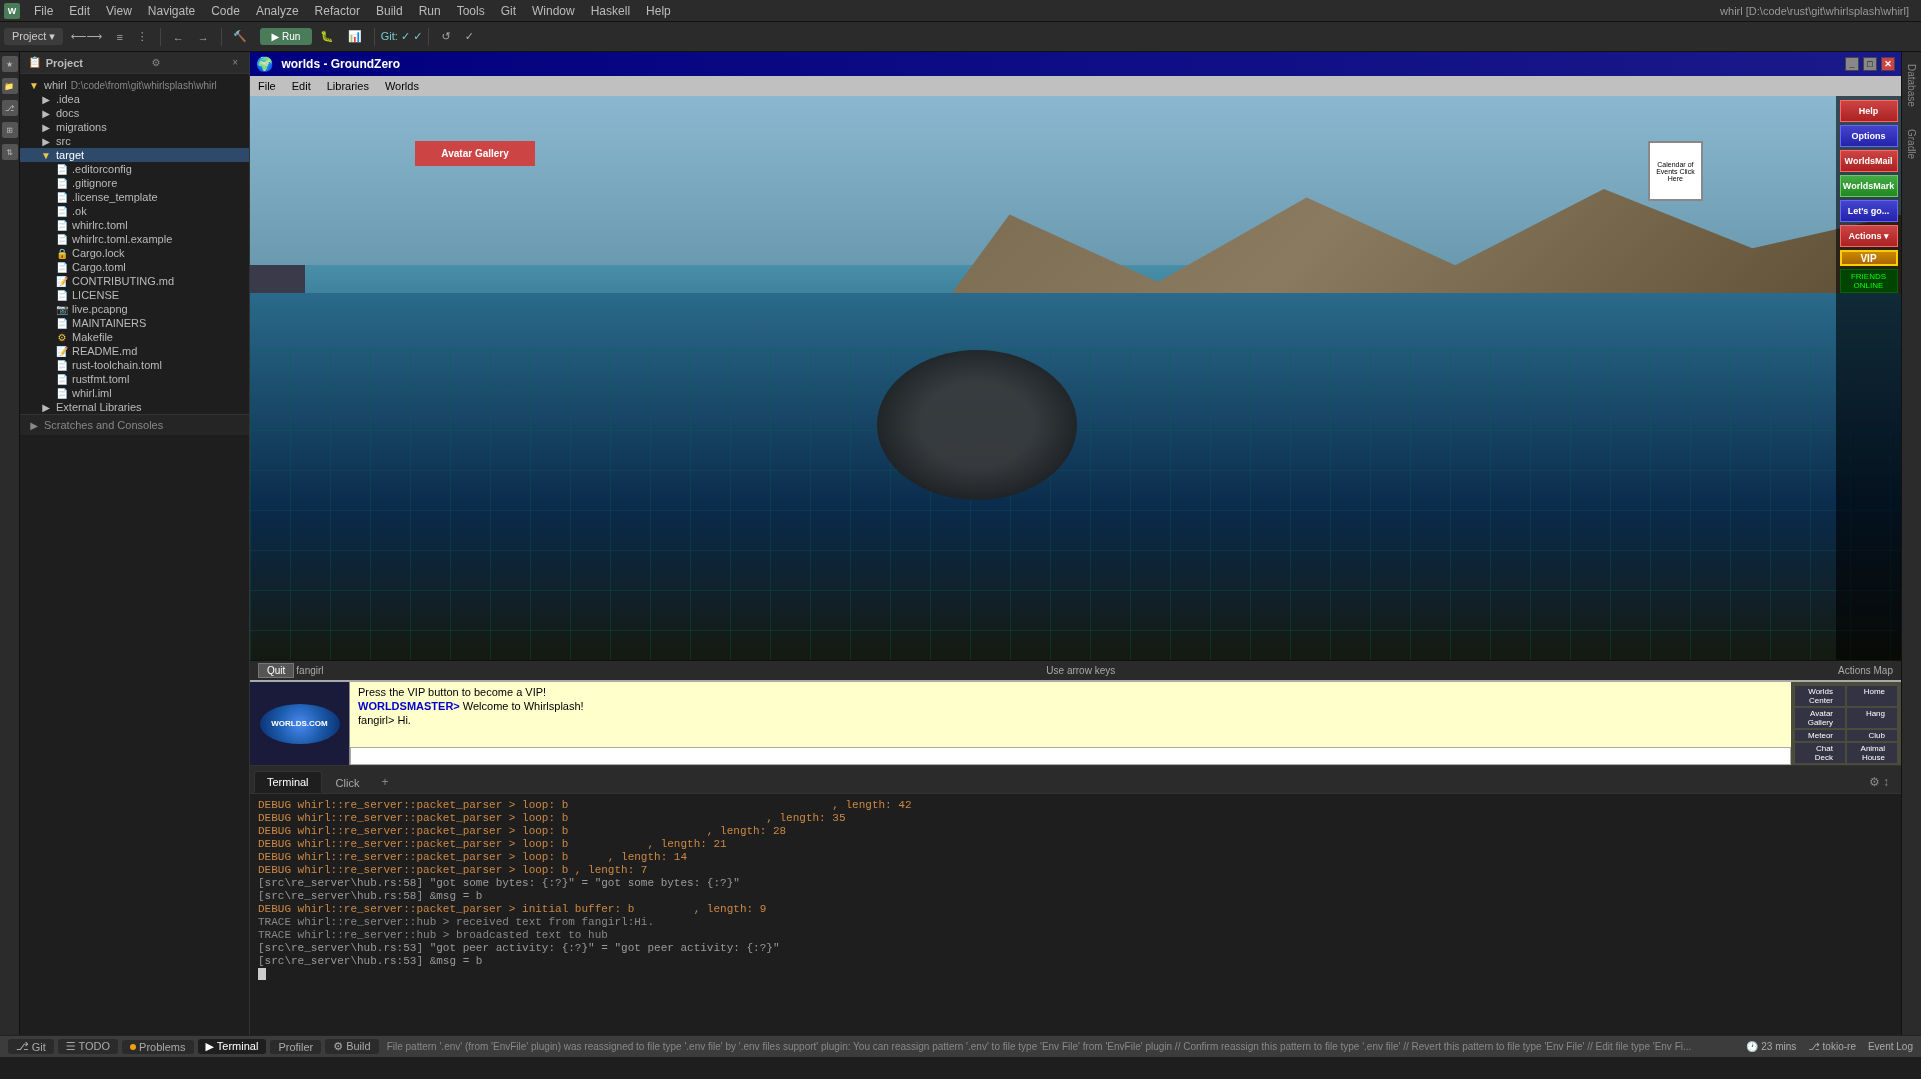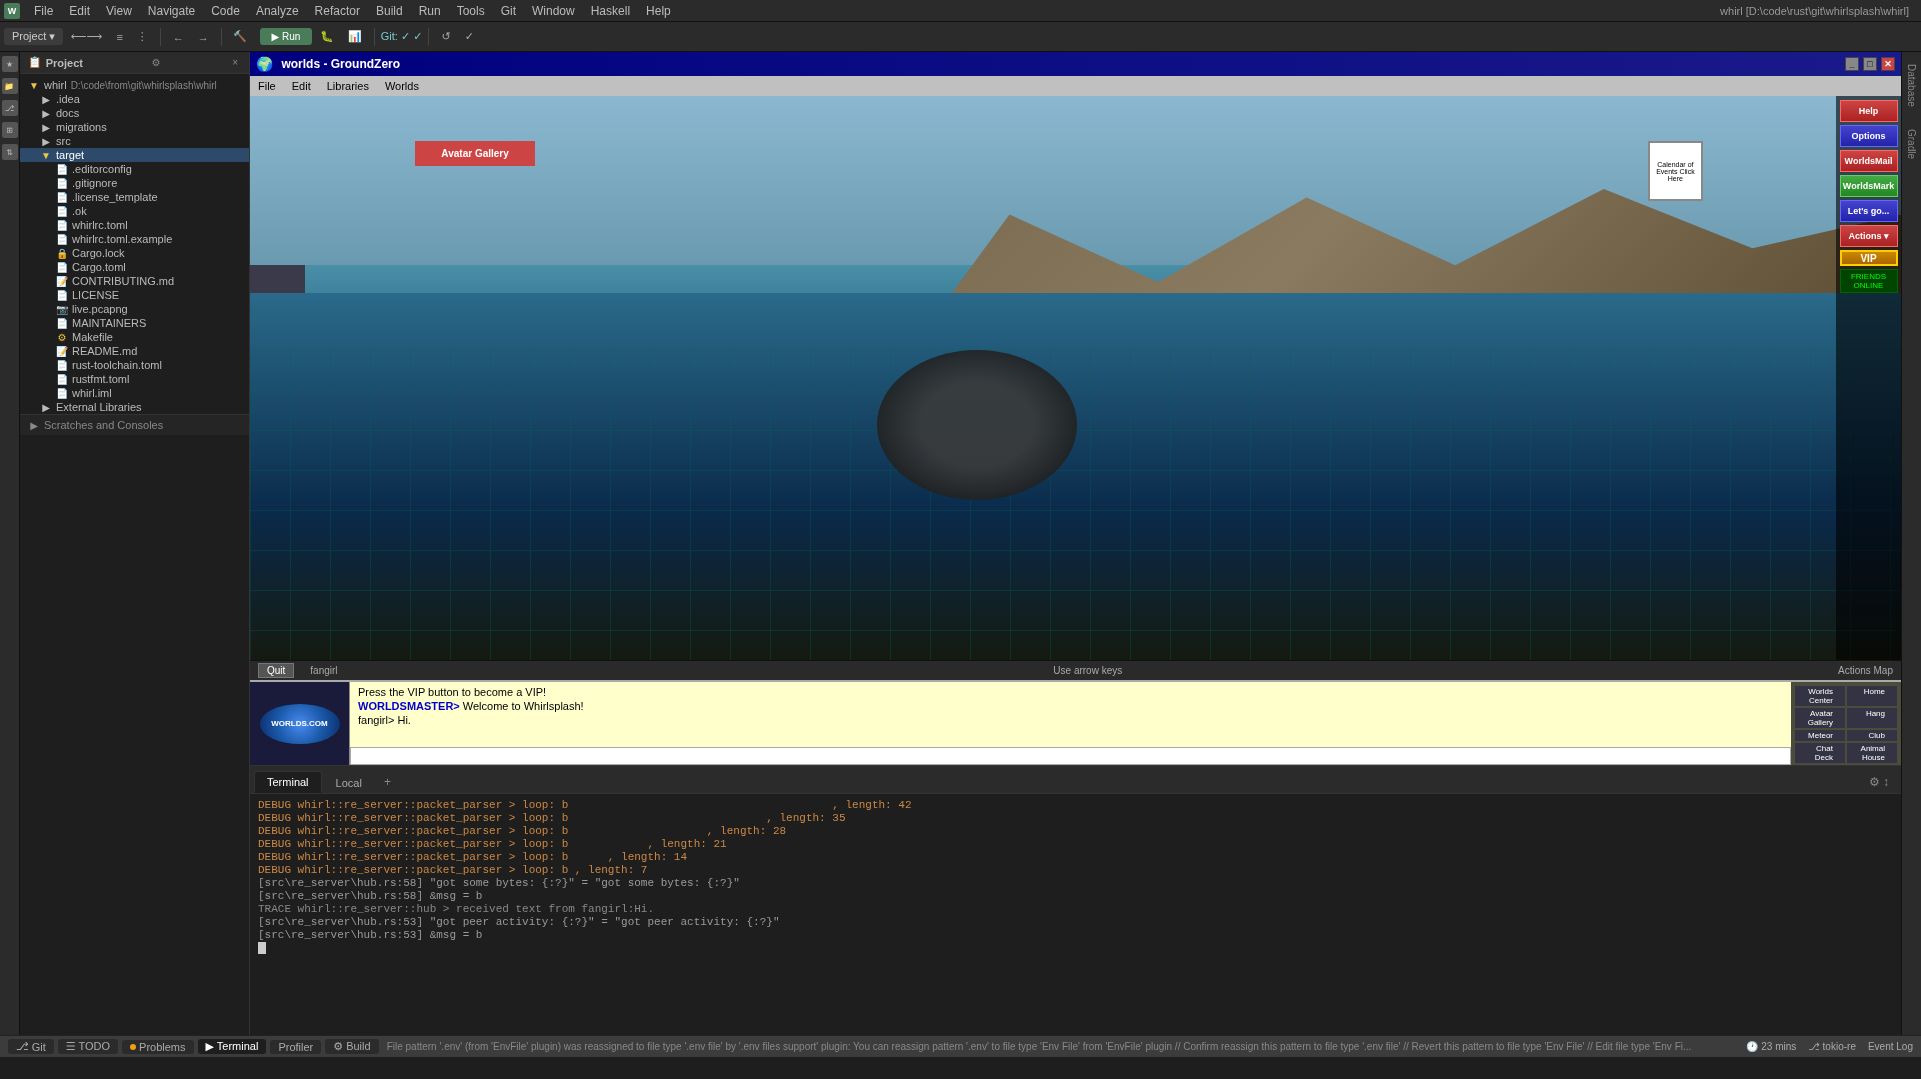--- a/index.html
+++ b/index.html
@@ -414,21 +414,21 @@
 
     #game-status-bar {
       background: #2a2a2a;
       height: 20px;
       display: flex;
       align-items: center;
       padding: 0 8px;
       font-size: 10px;
       color: #aaa;
       border-top: 1px solid #111;
-      gap: 16px;
+      gap: 2px;
     }
     #quit-btn {
       background: #555;
       border: 1px solid #777;
       color: #fff;
       padding: 1px 8px;
       cursor: pointer;
       font-size: 10px;
     }
 
@@ -898,34 +898,36 @@
             <div class="chat-nav-btn">Chat Deck</div>
             <div class="chat-nav-btn">Animal House</div>
           </div>
         </div>
       </div>
     </div>
 
     <div id="terminal-area">
       <div id="terminal-tabs">
         <div class="term-tab active">Terminal</div>
-        <div class="term-tab">Local</div>
+        <div class="term-tab">Click</div>
         <div class="term-tab-add">+</div>
         <div class="term-tab-settings">⚙ ↕</div>
       </div>
       <div id="terminal-content">
         <div class="term-line term-debug">DEBUG whirl::re_server::packet_parser       &gt; loop: b&nbsp;&nbsp;&nbsp;&nbsp;&nbsp;&nbsp;&nbsp;&nbsp;&nbsp;&nbsp;&nbsp;&nbsp;&nbsp;&nbsp;&nbsp;&nbsp;&nbsp;&nbsp;&nbsp;&nbsp;&nbsp;&nbsp;&nbsp;&nbsp;&nbsp;&nbsp;&nbsp;&nbsp;&nbsp;&nbsp;&nbsp;&nbsp;&nbsp;&nbsp;&nbsp;&nbsp;&nbsp;&nbsp;&nbsp;&nbsp;, length: 42</div>
         <div class="term-line term-debug">DEBUG whirl::re_server::packet_parser       &gt; loop: b&nbsp;&nbsp;&nbsp;&nbsp;&nbsp;&nbsp;&nbsp;&nbsp;&nbsp;&nbsp;&nbsp;&nbsp;&nbsp;&nbsp;&nbsp;&nbsp;&nbsp;&nbsp;&nbsp;&nbsp;&nbsp;&nbsp;&nbsp;&nbsp;&nbsp;&nbsp;&nbsp;&nbsp;&nbsp;&nbsp;, length: 35</div>
         <div class="term-line term-debug">DEBUG whirl::re_server::packet_parser       &gt; loop: b&nbsp;&nbsp;&nbsp;&nbsp;&nbsp;&nbsp;&nbsp;&nbsp;&nbsp;&nbsp;&nbsp;&nbsp;&nbsp;&nbsp;&nbsp;&nbsp;&nbsp;&nbsp;&nbsp;&nbsp;&nbsp;, length: 28</div>
         <div class="term-line term-debug">DEBUG whirl::re_server::packet_parser       &gt; loop: b&nbsp;&nbsp;&nbsp;&nbsp;&nbsp;&nbsp;&nbsp;&nbsp;&nbsp;&nbsp;&nbsp;&nbsp;, length: 21</div>
         <div class="term-line term-debug">DEBUG whirl::re_server::packet_parser       &gt; loop: b&nbsp;&nbsp;&nbsp;&nbsp;&nbsp;&nbsp;, length: 14</div>
         <div class="term-line term-debug">DEBUG whirl::re_server::packet_parser       &gt; loop: b , length: 7</div>
         <div class="term-line term-src">[src\re_server\hub.rs:58] "got some bytes: {:?}" = "got some bytes: {:?}"</div>
         <div class="term-line term-src">[src\re_server\hub.rs:58] &amp;msg = b</div>
+        <div class="term-line term-debug">DEBUG whirl::re_server::packet_parser       &gt; initial buffer: b&nbsp;&nbsp;&nbsp;&nbsp;&nbsp;&nbsp;&nbsp;&nbsp;&nbsp;, length: 9</div>
         <div class="term-line term-trace">TRACE whirl::re_server::hub                 &gt; received text from fangirl:Hi.</div>
+        <div class="term-line term-trace">TRACE whirl::re_server::hub                 &gt; broadcasted text to hub</div>
         <div class="term-line term-src">[src\re_server\hub.rs:53] "got peer activity: {:?}" = "got peer activity: {:?}"</div>
         <div class="term-line term-src">[src\re_server\hub.rs:53] &amp;msg = b</div>
         <div class="term-line"><span class="term-cursor"></span></div>
       </div>
     </div>
   </div>
 
   <div id="right-side-icons">
     <div class="right-side-tab">Database</div>
     <div class="right-side-tab">Gradle</div>

